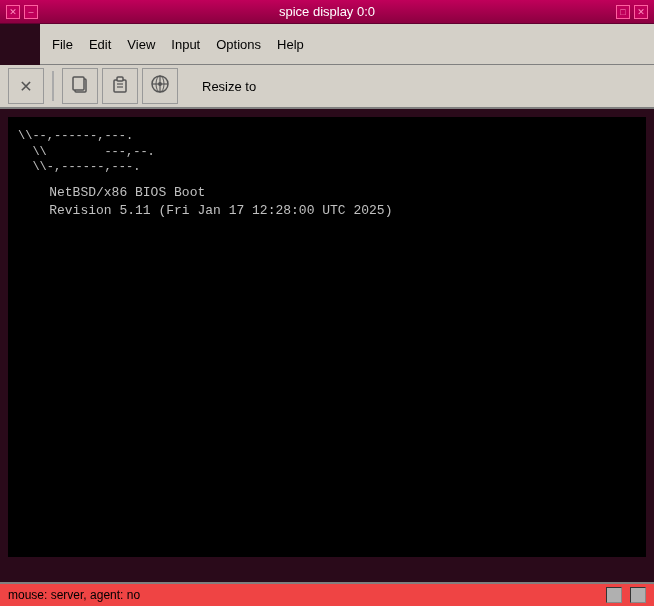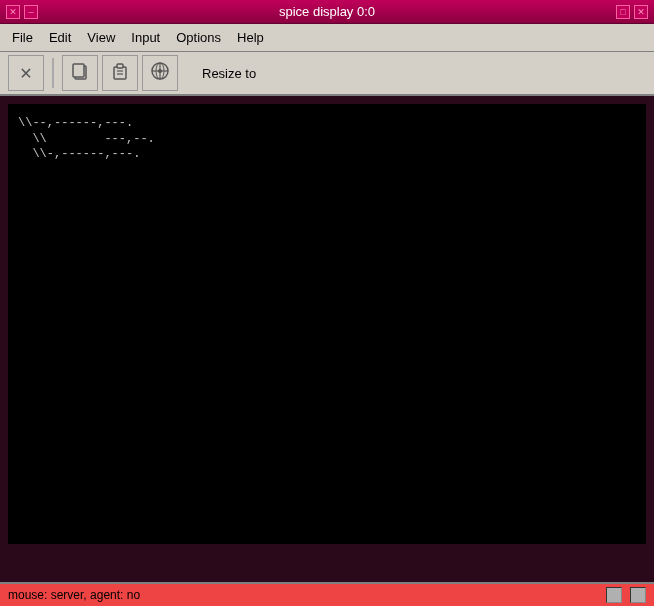--- a/index.html
+++ b/index.html
@@ -47,25 +47,26 @@
     }
     #titlebar-controls-right {
       display: flex;
       gap: 4px;
       margin-left: auto;
     }
 
     
     #menubar {
       background: #d4d0c8;
-      height: 28px;
+      height: 41px;
       display: flex;
       align-items: center;
       padding: 12px 4px;
       border-bottom: 1px solid #808080;
+      margin-left: 40px;
     }
     .menu-item {
       padding: 2px 8px;
       font-size: 13px;
       color: #000;
       cursor: pointer;
     }
 
     
     #toolbar {
@@ -223,20 +224,22 @@
       </svg>
     </span>
   </div>
   <span id="resize-to-label">Resize to</span>
 </div>
 
 <div id="display-area">
   <div class="boot-ascii">\\--,------,---.
   \\        ---,--.
   \\-,------,---.</div>
+  <div class="boot-info">    NetBSD/x86 BIOS Boot
+    Revision 5.11 (Fri Jan 17 12:28:00 UTC 2025)</div>
 </div>
 
 <div id="statusbar">
   <span id="status-text">mouse: server, agent: no</span>
   <div id="status-indicators">
     <div class="status-indicator"></div>
     <div class="status-indicator"></div>
   </div>
 </div>
 

